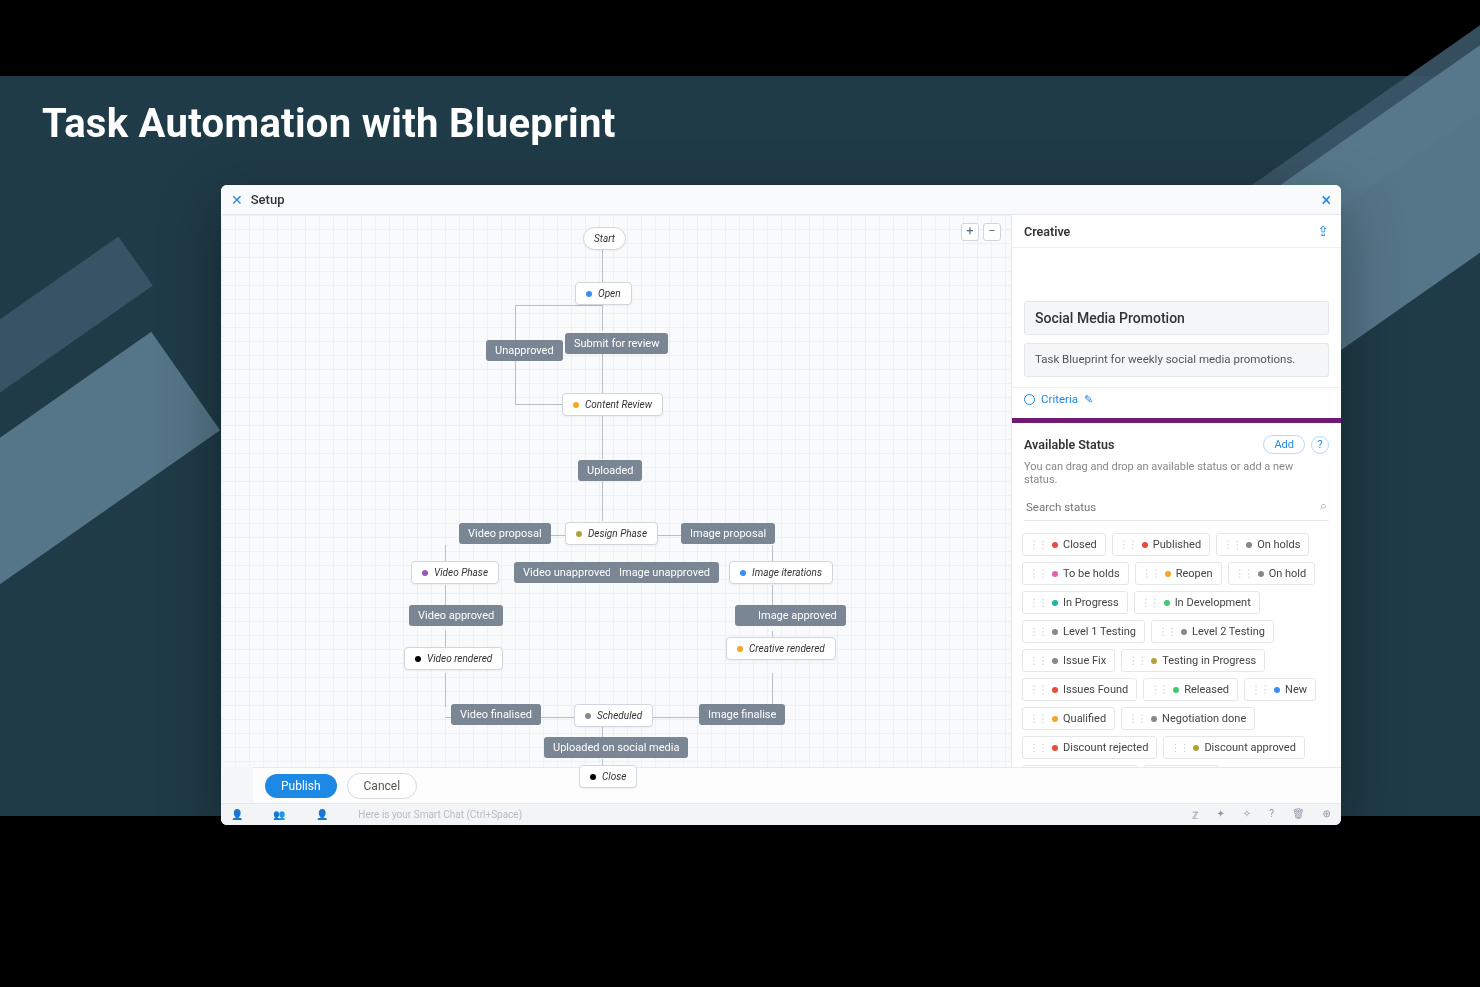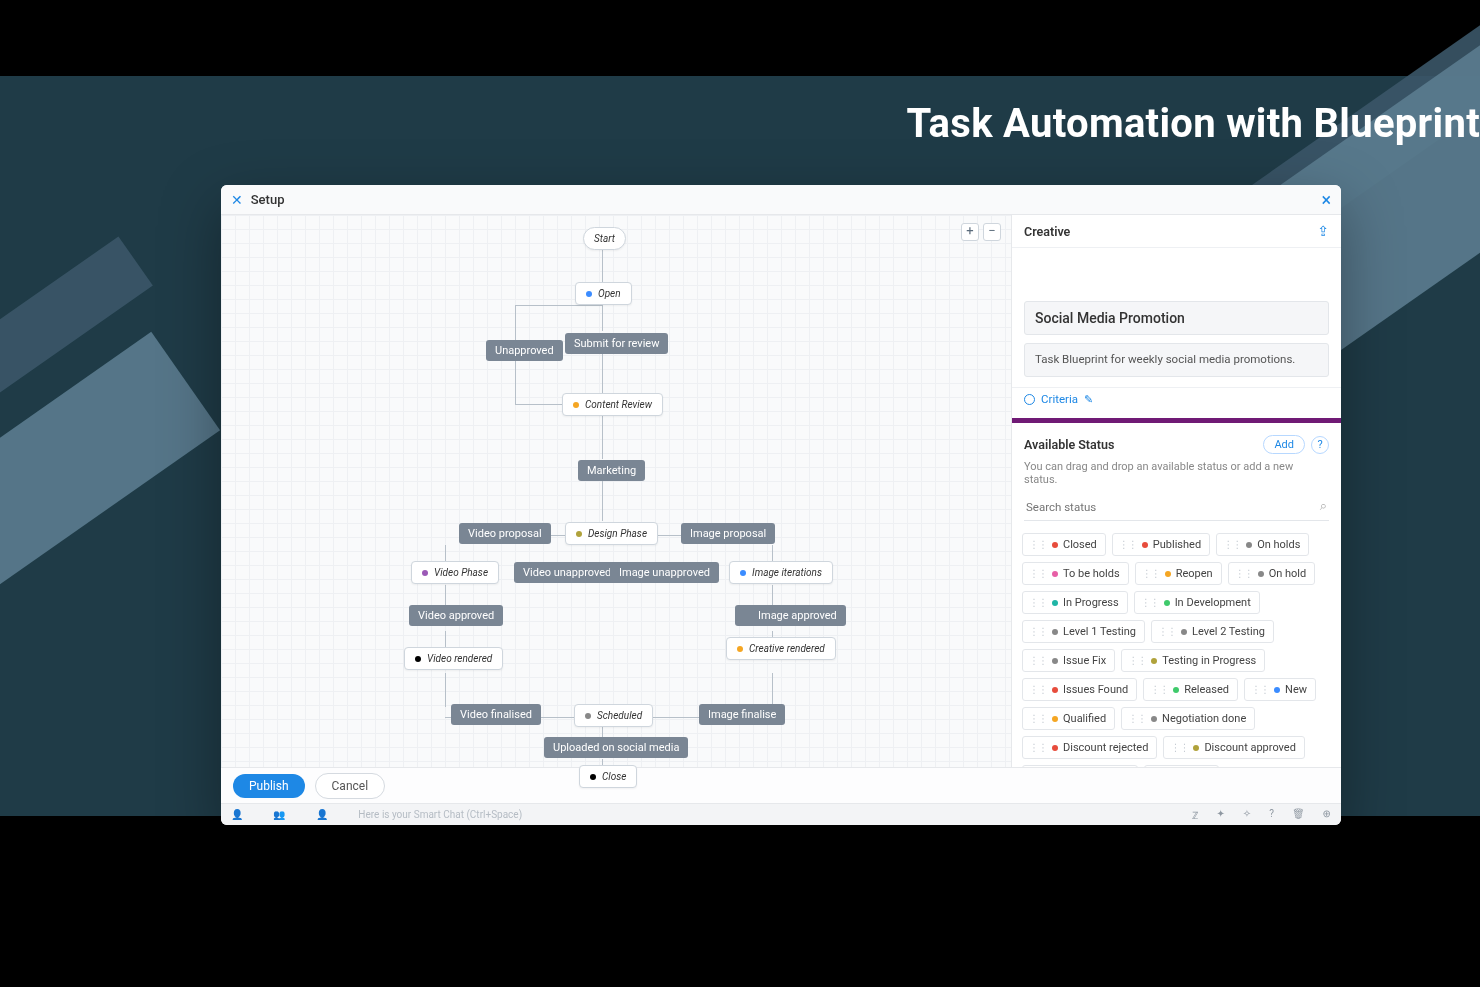--- a/index.html
+++ b/index.html
@@ -9,21 +9,21 @@
 
   
   .stripe { position: absolute; background: #5b7c8f; opacity: .9; }
   .stripe.tl { width: 380px; height: 120px; top: 430px; left: -160px; transform: rotate(-35deg); }
   .stripe.tl2 { width: 380px; height: 60px; top: 340px; left: -210px; transform: rotate(-35deg); background:#3b5768;}
   .stripe.br { width: 620px; height: 170px; top: 120px; right: -230px; transform: rotate(-35deg); }
   .stripe.br2 { width: 620px; height: 70px; top: 40px; right: -300px; transform: rotate(-35deg); background:#3b5768;}
 
   .hero-band { position:absolute; top:76px; left:0; right:0; height:740px; background:#1f3b47; }
 
-  .hero-title { position: absolute; top: 100px; left: 14px; right: 0; text-align: right; color: #fff; font-size: 40px; font-weight: 700; letter-spacing: .3px; padding-left: 28px; }
+  .hero-title { position: absolute; top: 100px; left: 14px; right: 0; text-align: left; color: #fff; font-size: 40px; font-weight: 700; letter-spacing: .3px; padding-left: 28px; }
 
   .app {
     position: absolute; top: 185px; left: 221px; width: 1120px; height: 640px;
     background: #f5f6f8; border-radius: 6px; box-shadow: 0 20px 60px rgba(0,0,0,.35);
     overflow: hidden; display: flex; flex-direction: column;
   }
 
   .app-header {
     height: 30px; background: #f9fafb; border-bottom: 1px solid #e6e8eb;
     display: flex; align-items: center; padding: 0 10px; gap: 8px;
@@ -91,21 +91,21 @@
   .chips { padding: 4px 10px 12px; display:flex; flex-wrap:wrap; gap:6px; overflow-y:auto;}
   .chip {
     border:1px solid #e3e6ea; border-radius:3px; padding:4px 8px 4px 6px;
     font-size:11px; color:#444; display:flex; align-items:center; gap:5px; background:#fff;
     cursor: grab;
   }
   .chip .grip{ color:#c6ccd3; font-size:10px; letter-spacing:-1px;}
   .chip .d{ width:6px;height:6px;border-radius:50%;}
 
   .footer {
-    height: 36px; border-top:1px solid #e6e8eb; background:#fdfdfe; display:flex; align-items:center; padding:8px 12px; gap:10px;
+    height: 36px; border-top:1px solid #e6e8eb; background:#fdfdfe; display:flex; align-items:center; padding:8px 12px; gap:10px;margin-left:32px;
   }
   .btn-pub{ background:#1e88e5; color:#fff; border:none; border-radius:14px; padding:5px 16px; font-size:12px; cursor:pointer;}
   .btn-can{ background:#fff; color:#555; border:1px solid #d5dae0; border-radius:14px; padding:5px 16px; font-size:12px; cursor:pointer;}
 
   .bottombar {
     height: 22px; background:#f3f4f6; border-top:1px solid #e6e8eb; display:flex; align-items:center; font-size:10px; color:#9aa2ab; padding:0 10px; gap:30px;
   }
   .bottombar .r { margin-left:auto; display:flex; gap:18px; color:#8e97a1;}
 
   
@@ -185,21 +185,21 @@
           </div>
 
         <div class="trans" style="left:265px; top:125px;">Unapproved</div>
         <div class="trans" style="left:344px; top:118px;">Submit for review</div>
 
         <div class="node" style="left:341px; top:178px;">
             <span class="dot c-orange"></span>
             <span>Content Review</span>
           </div>
 
-        <div class="trans" style="left:357px; top:245px;">Marketing</div>
+        <div class="trans" style="left:357px; top:245px;">Uploaded</div>
 
         <div class="node" style="left:344px; top:307px;">
             <span class="dot c-olive"></span>
             <span>Design Phase</span>
           </div>
 
         <div class="trans" style="left:238px; top:308px;">Video proposal</div>
         <div class="trans" style="left:460px; top:308px;">Image proposal</div>
 
         <div class="node" style="left:190px; top:346px;">

